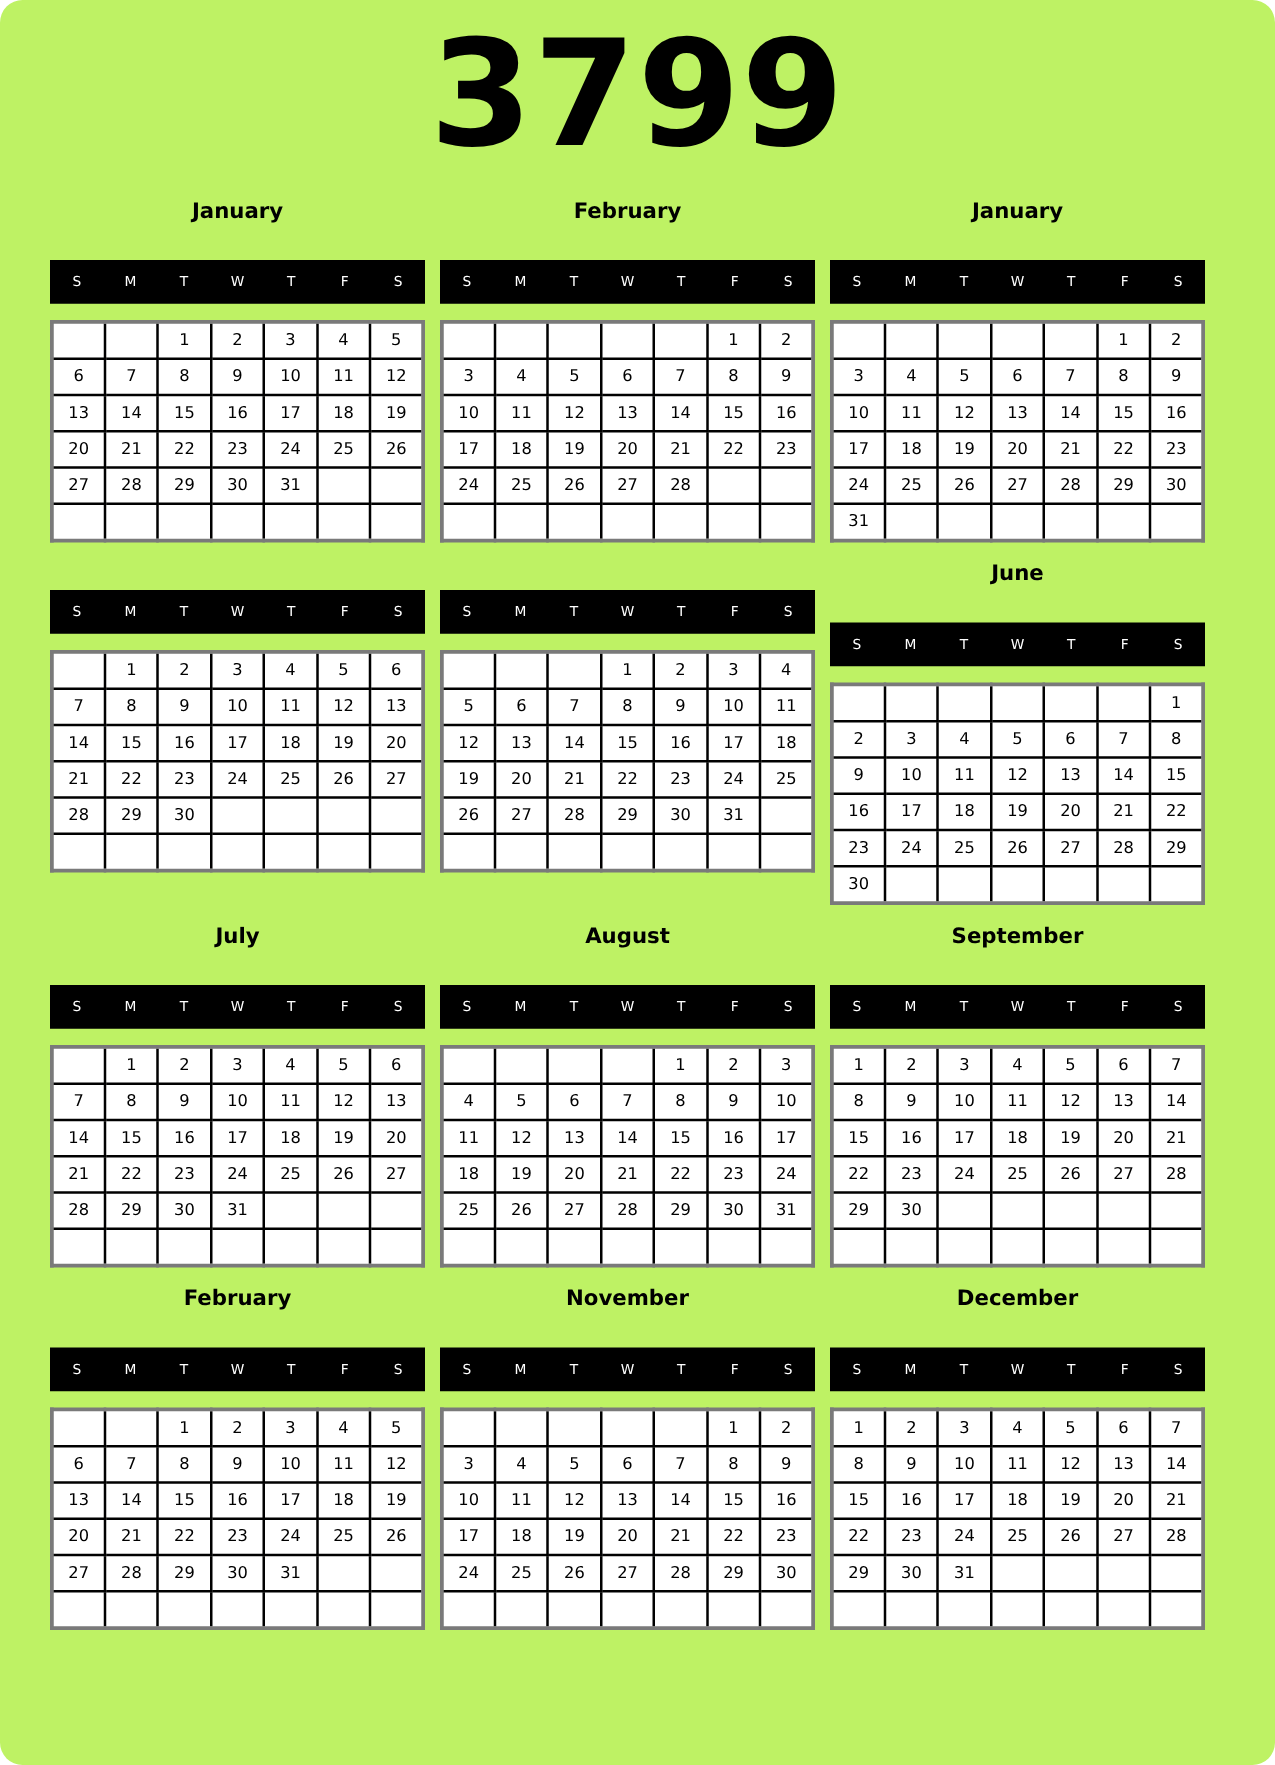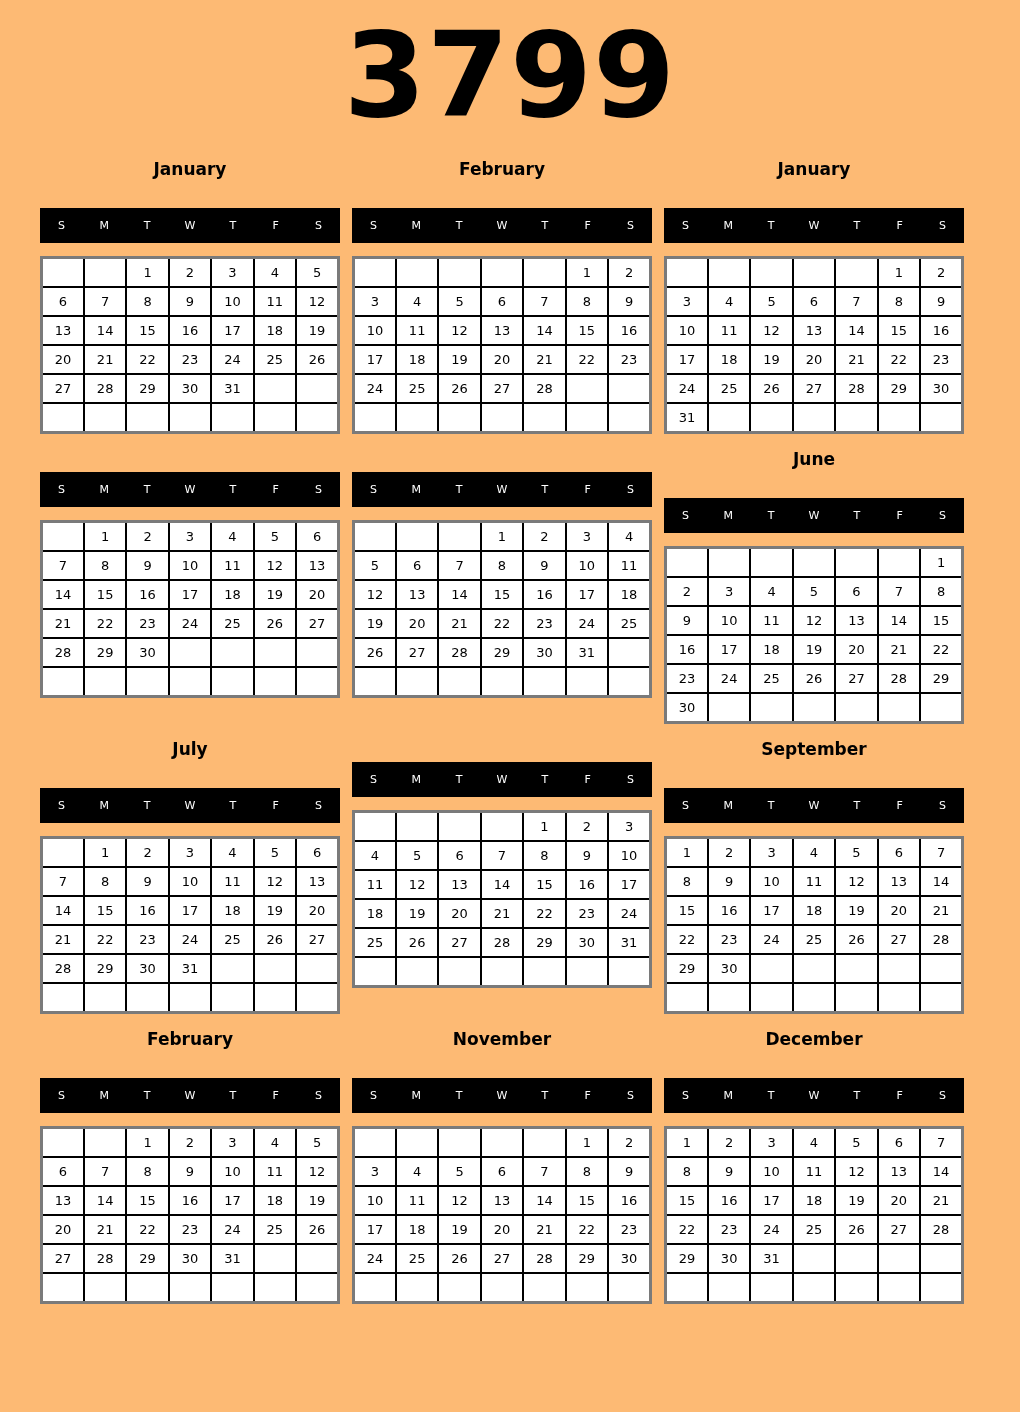--- a/index.html
+++ b/index.html
@@ -6,22 +6,23 @@
     margin: 0;
     padding: 0;
     background: #ffffff;
     color: #000000;
     font-family: "DejaVu Sans", sans-serif;
   }
   .page {
     position: relative;
     width: 1020px;
     height: 1412px;
-    background: #fdba74;
+    background: #bef264;
     overflow: hidden;
+    border-radius: 18px;
   }
   .year-title {
     text-align: center;
     font-weight: bold;
     font-size: 118px;
     line-height: 150px;
     letter-spacing: 1px;
     white-space: nowrap;
   }
   .months {
@@ -570,20 +571,21 @@
               <td></td>
               <td></td>
               <td></td>
               <td></td>
             </tr>
           </tbody>
     </table>
   </div>
 
   <div class="month">
+    <div class="month-title">August</div>
     <div class="dow-bar">
           <div class="dow">S</div>
           <div class="dow">M</div>
           <div class="dow">T</div>
           <div class="dow">W</div>
           <div class="dow">T</div>
           <div class="dow">F</div>
           <div class="dow">S</div>
         </div>
     <table class="dates">

